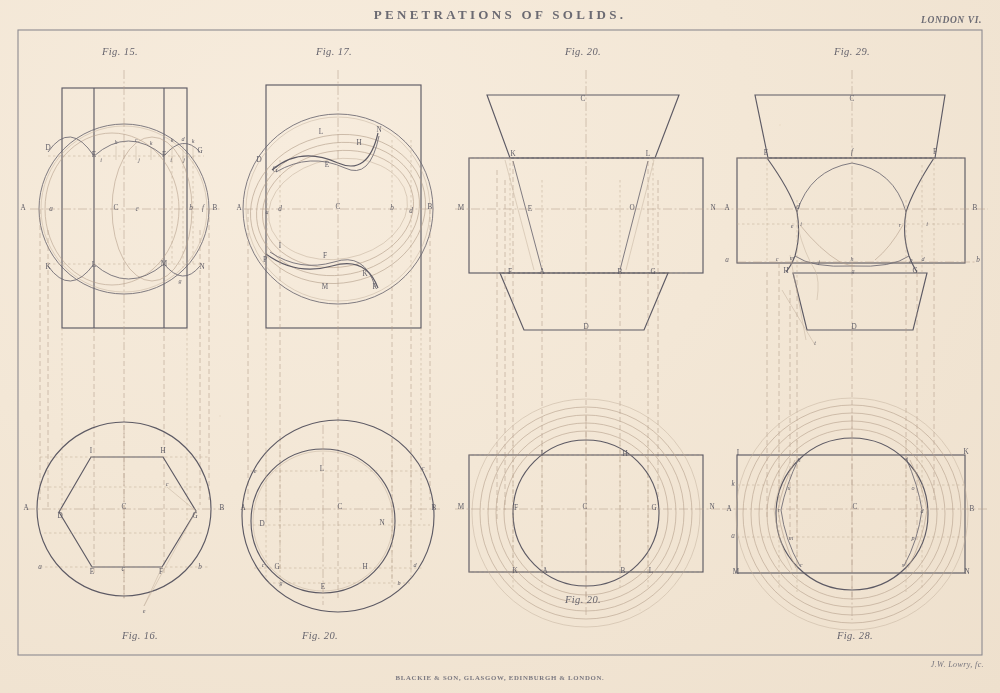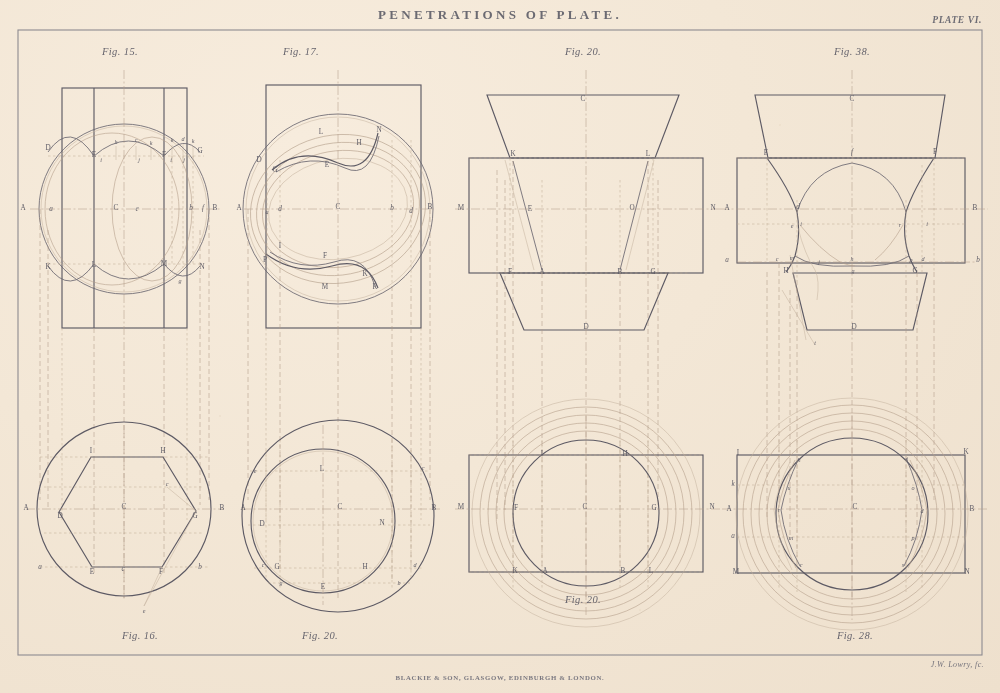--- a/index.html
+++ b/index.html
@@ -325,30 +325,30 @@
       <line class="dsh2" x1="779" y1="440" x2="779" y2="590"></line>
       <line class="dsh2" x1="797" y1="440" x2="797" y2="592"></line>
       <line class="dsh2" x1="906" y1="440" x2="906" y2="592"></line>
       <line class="dsh2" x1="922" y1="440" x2="922" y2="590"></line>
     </g>
 
   </svg>
 
   <div class="grain"></div>
 
-  <div class="ttl">PENETRATIONS OF PLATE.</div>
-  <div class="plateno">PLATE VI.</div>
+  <div class="ttl">PENETRATIONS OF SOLIDS.</div>
+  <div class="plateno">LONDON VI.</div>
   <div class="imprint">BLACKIE &amp; SON, GLASGOW, EDINBURGH &amp; LONDON.</div>
   <div class="engraver">J.W. Lowry, fc.</div>
 
   <div id="captions">
       <div class="cap" style="left: 120px; top: 46px; text-align: center;">Fig. 15.</div>
-      <div class="cap" style="left: 301px; top: 46px;">Fig. 17.</div>
+      <div class="cap" style="left: 334px; top: 46px;">Fig. 17.</div>
       <div class="cap" style="left: 583px; top: 46px;">Fig. 20.</div>
-      <div class="cap" style="left: 852px; top: 46px;">Fig. 38.</div>
+      <div class="cap" style="left: 852px; top: 46px;">Fig. 29.</div>
       <div class="cap" style="left: 140px; top: 630px;">Fig. 16.</div>
       <div class="cap" style="left: 320px; top: 630px;">Fig. 20.</div>
       <div class="cap" style="left: 583px; top: 594px;">Fig. 20.</div>
       <div class="cap" style="left: 855px; top: 630px;">Fig. 28.</div>
     </div>
   <div id="labels">
       <div class="lbl" style="left: 48px; top: 149px;">D</div>
       <div class="lbl" style="left: 94px; top: 156px;">E</div>
       <div class="lbl" style="left: 164px; top: 156px;">F</div>
       <div class="lbl" style="left: 200px; top: 152px;">G</div>

